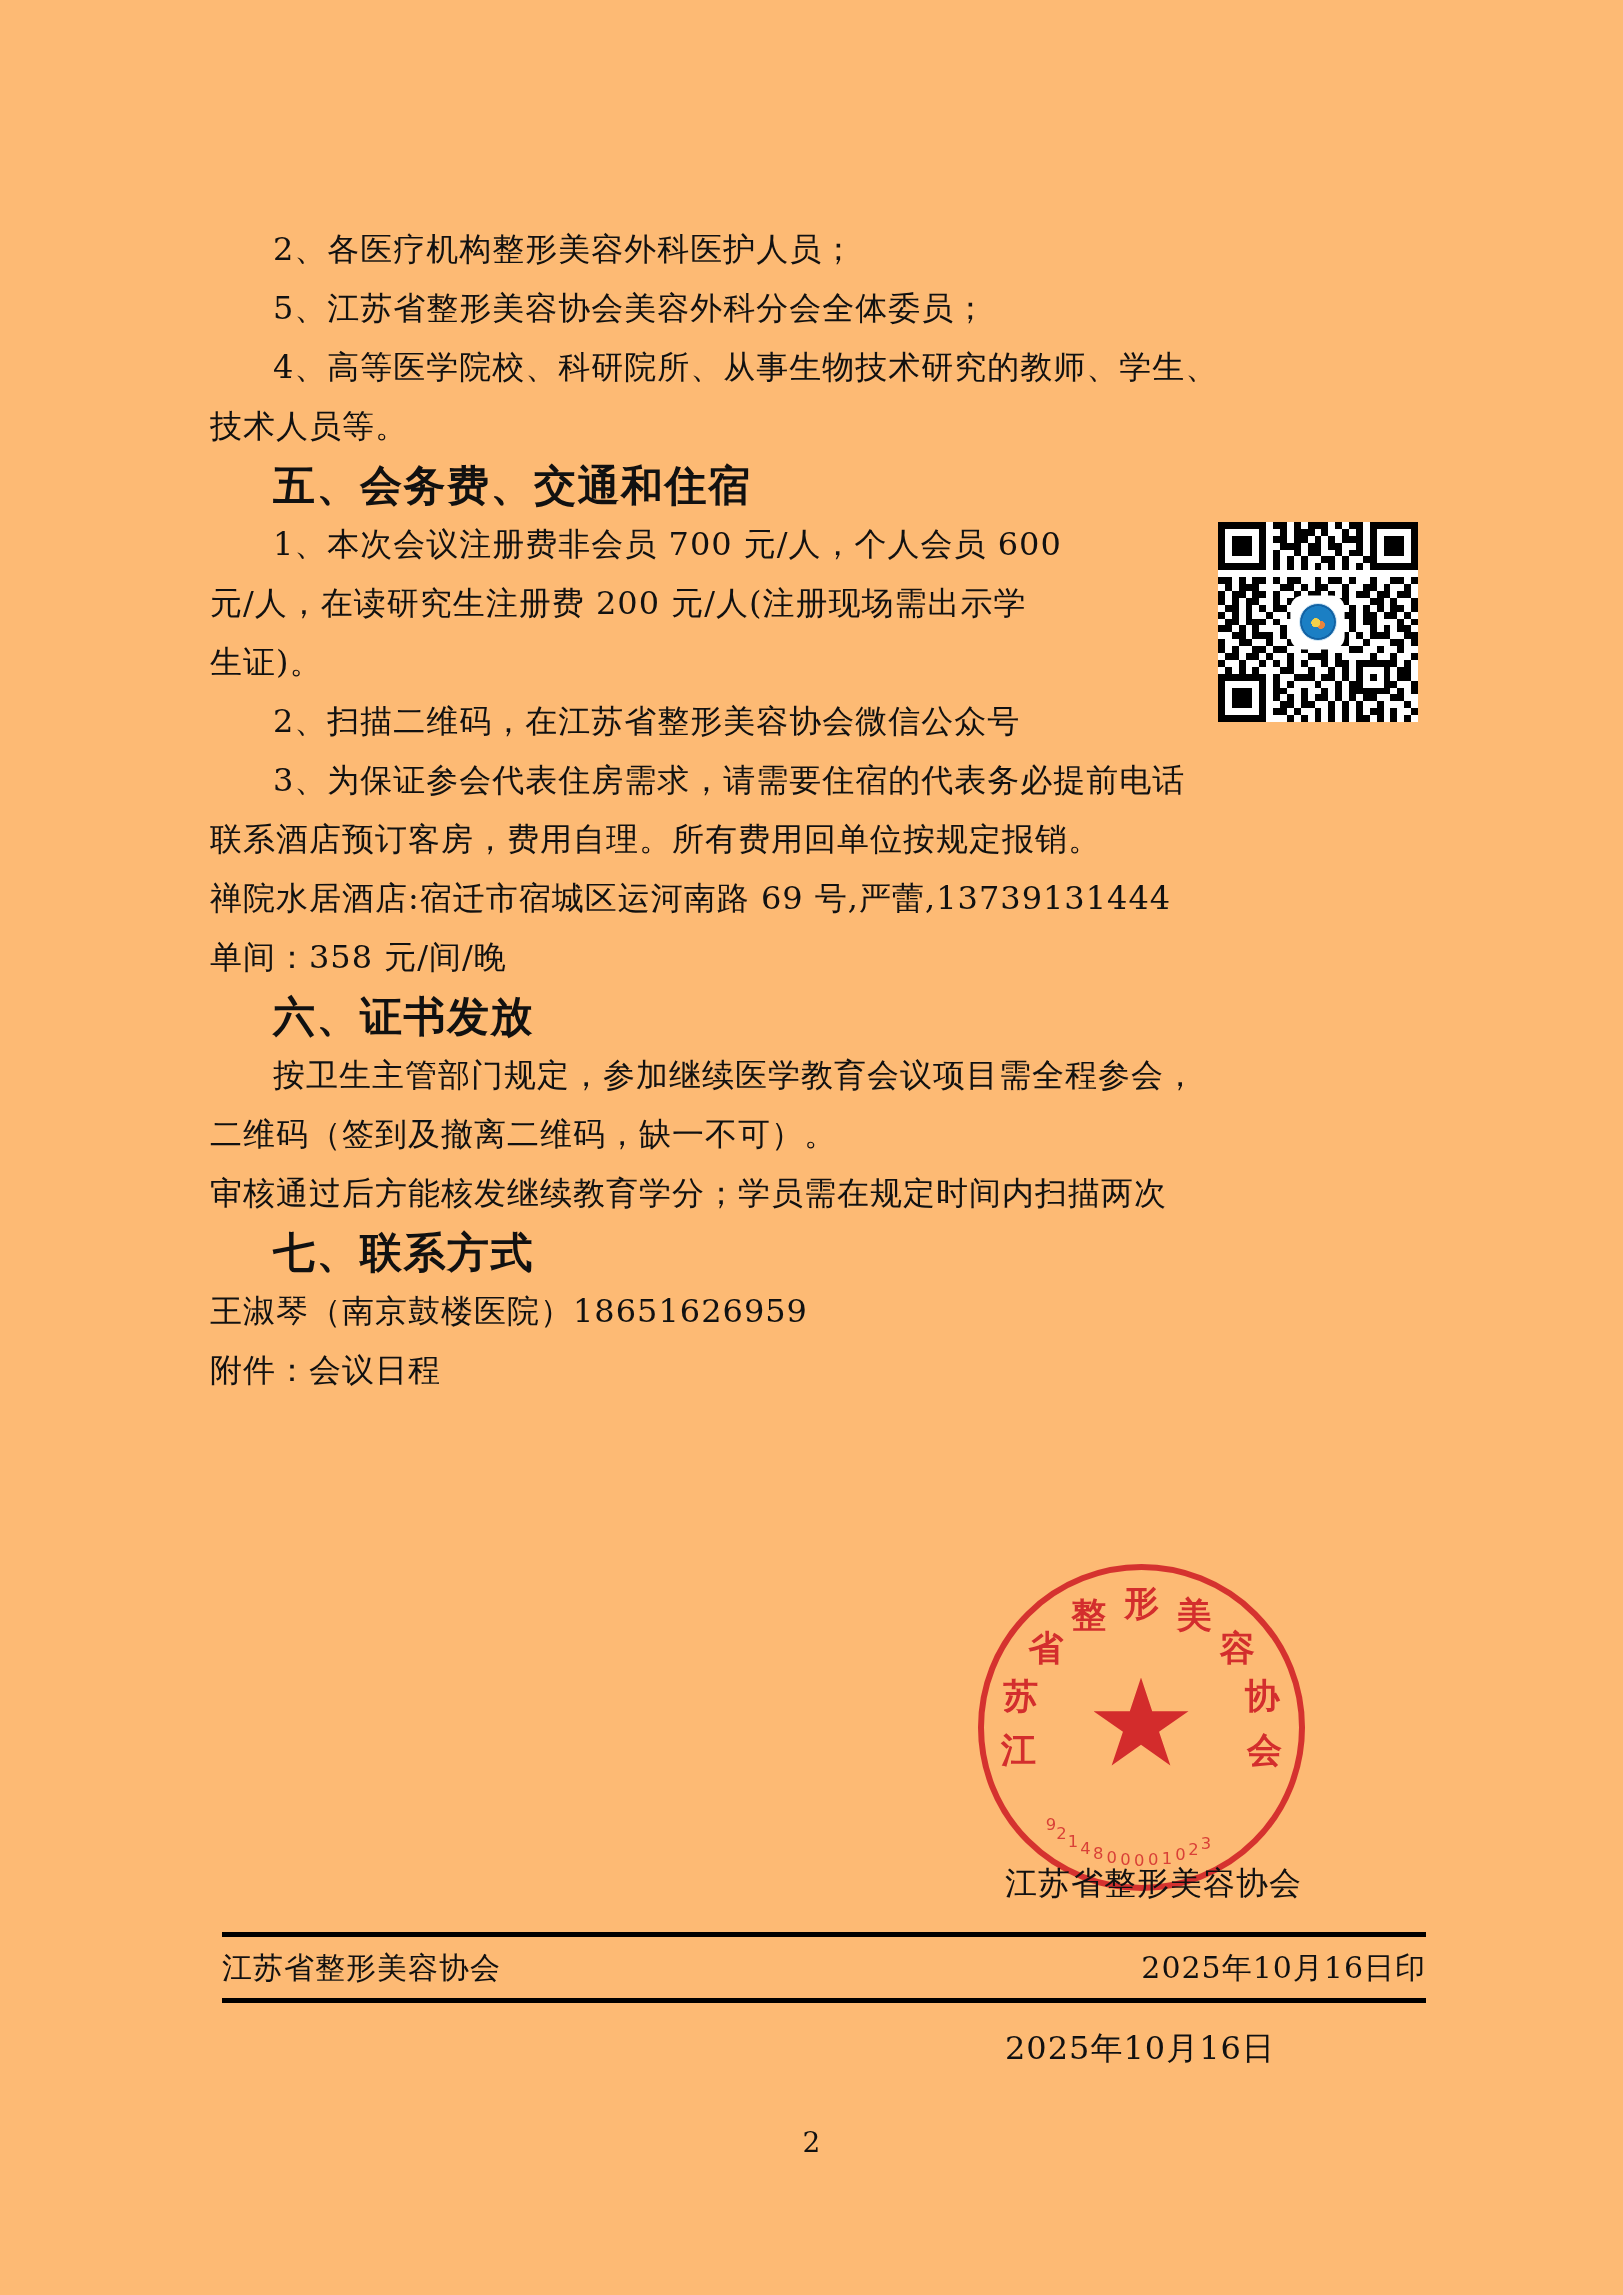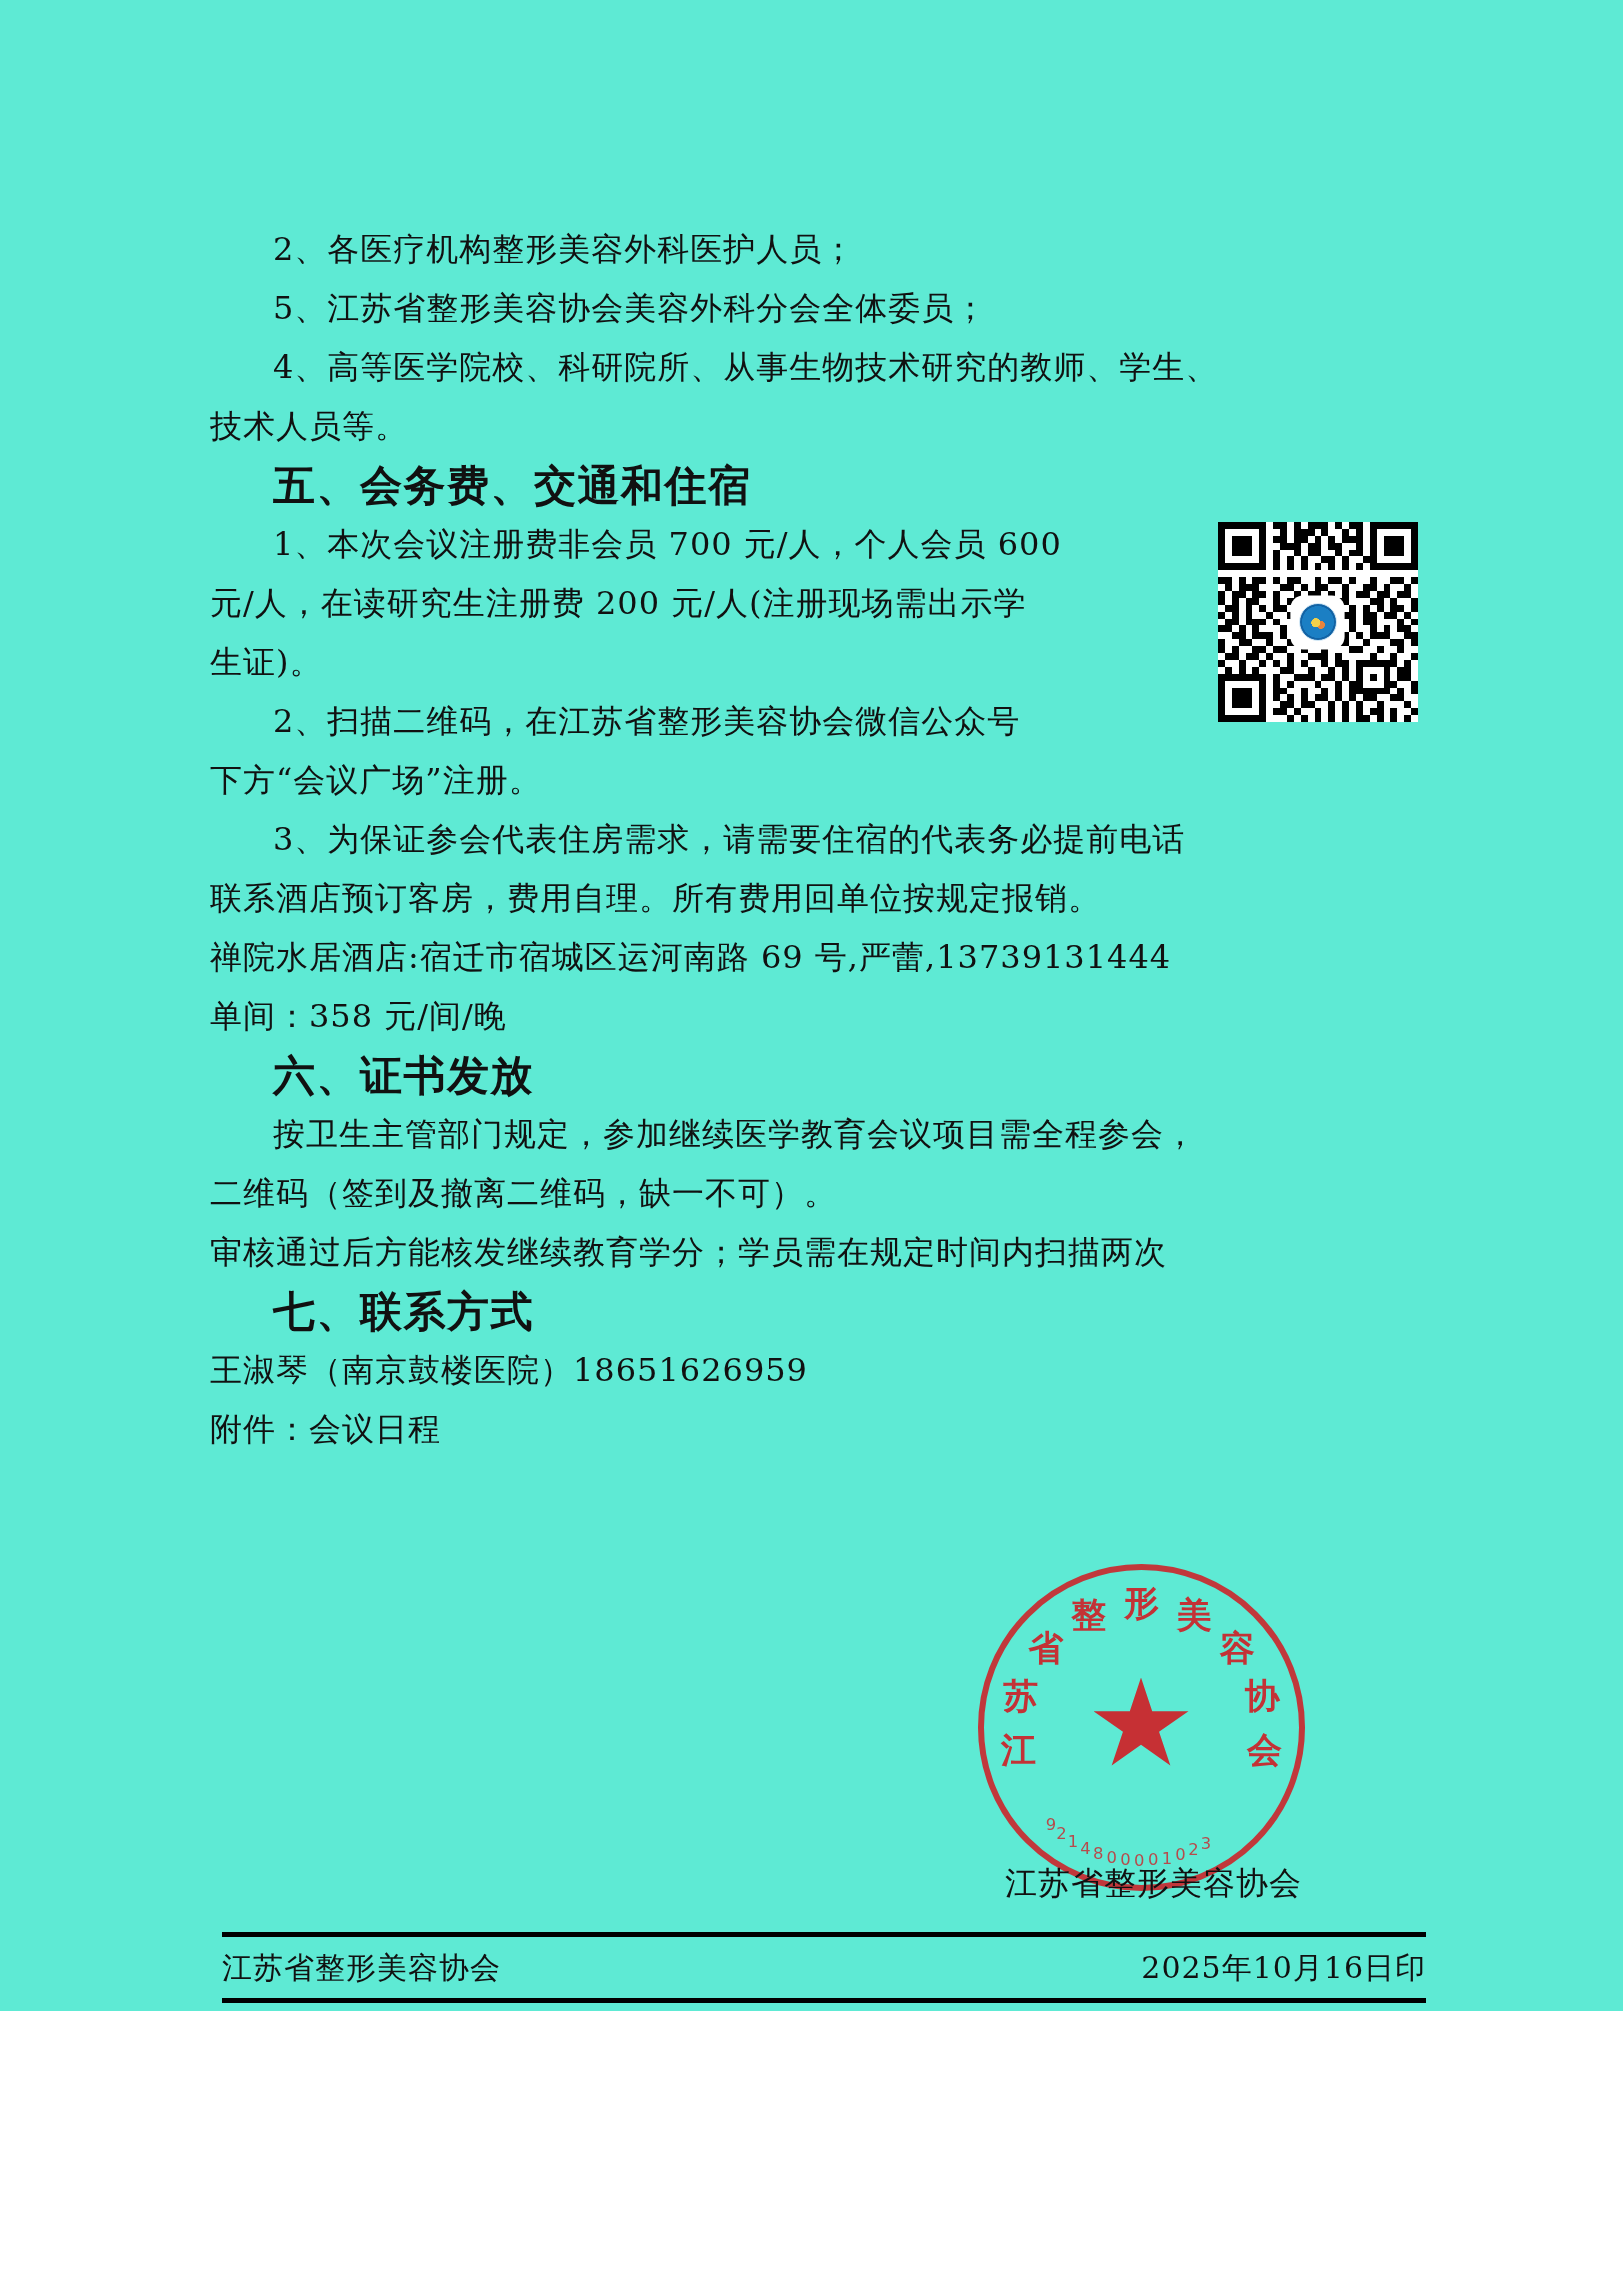--- a/index.html
+++ b/index.html
@@ -5,22 +5,22 @@
 <style>
   html, body {
     margin: 0;
     padding: 0;
     background: #ffffff;
   }
 
   .page {
     position: relative;
     width: 1623px;
-    height: 2011px;
-    background: #5eead4;
+    height: 2295px;
+    background: #fdba74;
     overflow: hidden;
     font-family: "DejaVu Serif", "Liberation Serif", serif;
     color: #000000;
   }
 
   
   .body-block {
     position: absolute;
     left: 210px;
     top: 220px;
@@ -472,21 +472,20 @@
           <div class="qr-logo">
             <div class="qr-logo-inner"></div>
           </div>
         </div>
       </div>
 
       <div class="ln indent">1、本次会议注册费非会员 700 元/人，个人会员 600</div>
       <div class="ln">元/人，在读研究生注册费 200 元/人(注册现场需出示学</div>
       <div class="ln">生证)。</div>
       <div class="ln indent">2、扫描二维码，在江苏省整形美容协会微信公众号</div>
-      <div class="ln">下方“会议广场”注册。</div>
     </div>
 
     <div class="ln indent">3、为保证参会代表住房需求，请需要住宿的代表务必提前电话</div>
     <div class="ln">联系酒店预订客房，费用自理。所有费用回单位按规定报销。</div>
     <div class="ln">禅院水居酒店:宿迁市宿城区运河南路 69 号,严蕾,13739131444</div>
     <div class="ln">单间：358 元/间/晚</div>
 
     <div class="ln heading">六、证书发放</div>
     <div class="ln indent">按卫生主管部门规定，参加继续医学教育会议项目需全程参会，</div>
     <div class="ln">二维码（签到及撤离二维码，缺一不可）。</div>

